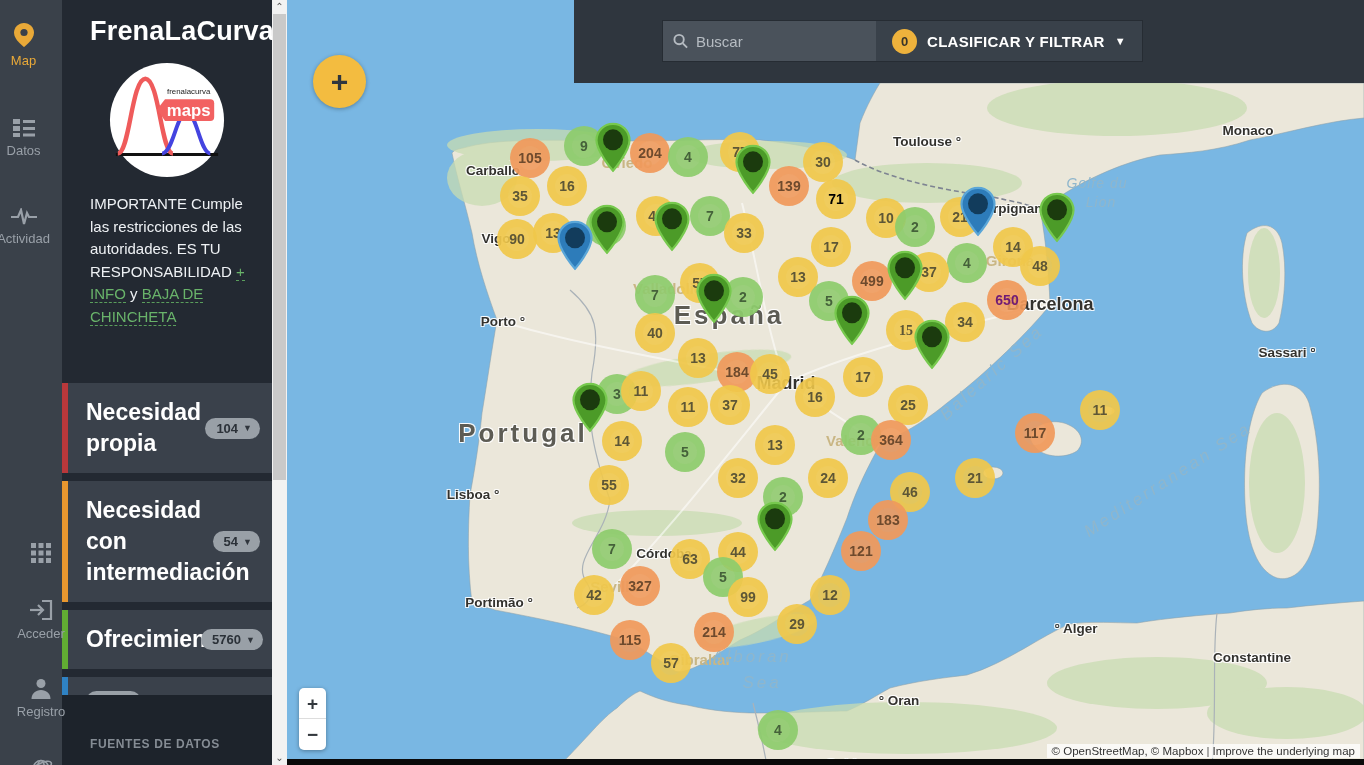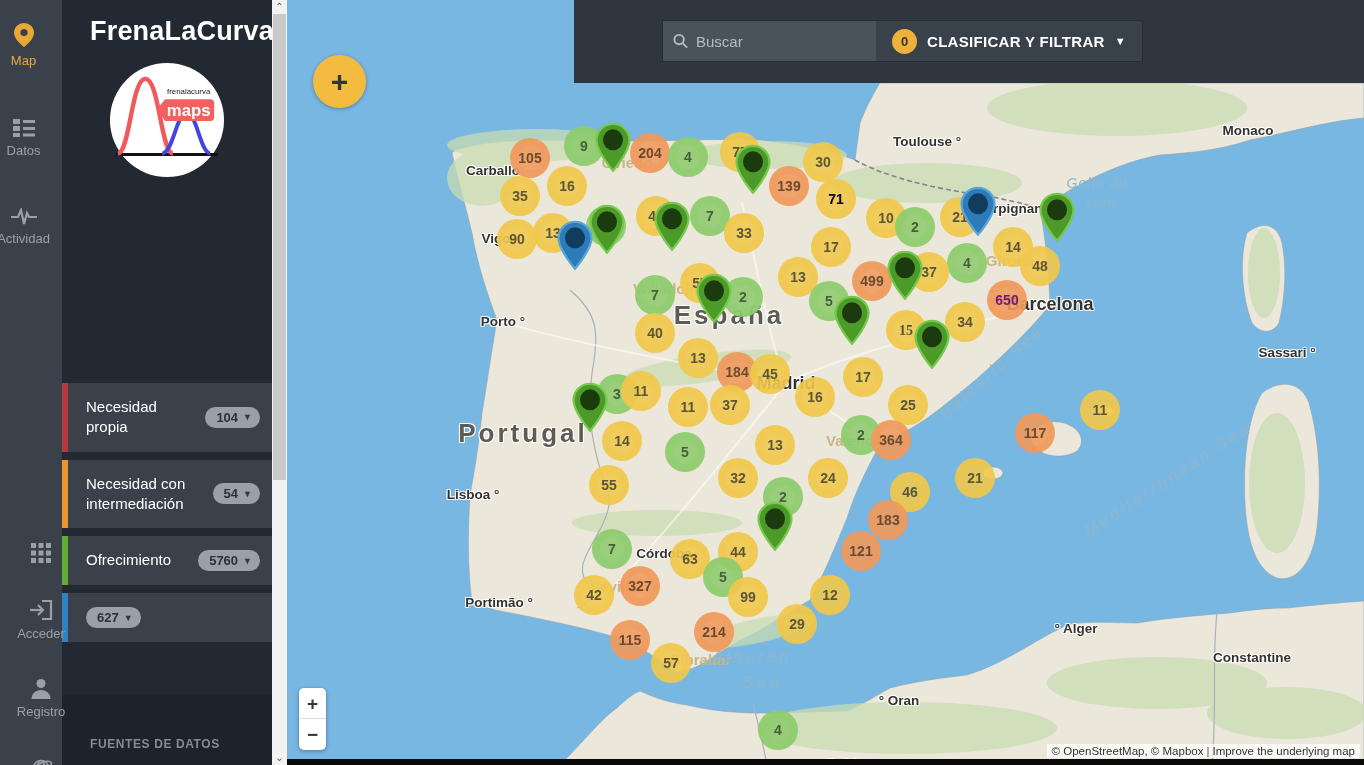--- a/index.html
+++ b/index.html
@@ -20,21 +20,21 @@
 
   
   #sidebar { position:absolute; left:62px; top:0; width:210px; height:765px; background:#232932; z-index:25; }
   #brand-title { color:#fff; font-size:27px; font-weight:bold; padding:16px 0 0 28px; letter-spacing:.2px; }
   #logo { margin:14px auto 0 auto; display:block; }
   #notice { color:#eef1f4; font-size:15px; line-height:1.5; padding:14px 14px 0 28px; }
   #notice a { color:#69b36a; text-decoration:none; border-bottom:1px dashed #5a9e5c; cursor:pointer; }
   #cats { position:absolute; top:383px; left:0; width:210px; }
   .cat { background:#3a414b; border-left:6px solid #888; margin-bottom:8px; padding:14px 12px 14px 18px;
          display:flex; align-items:center; justify-content:space-between; cursor:pointer; }
-  .cat .cat-label { color:#fff; font-size:15px; line-height:1.35; max-width:115px; }
+  .cat .cat-label { color:#fff; font-size:23px; line-height:1.35; max-width:115px;font-weight:bold; }
   .badge { background:#99a0a7; color:#2b3138; font-size:13px; font-weight:bold; border-radius:12px;
            padding:3px 8px 3px 11px; display:flex; align-items:center; gap:5px; white-space:nowrap; cursor:pointer; }
   .badge .chev { font-size:9px; color:#30363d; }
   #sidebar-footer { position:absolute; left:0; bottom:0; width:210px; height:70px; background:#1d232b; }
   #fuentes { position:absolute; left:28px; top:42px; color:#8archive;; color:#858c94; font-size:12px; font-weight:bold; letter-spacing:.6px; }
 
   
   #sb-scroll { position:absolute; left:272px; top:0; width:15px; height:765px; background:#f2f2f2; z-index:26; }
   #sb-thumb { position:absolute; left:1px; top:14px; width:13px; height:466px; background:#c9c9c9; }
   .sb-arrow { position:absolute; left:0; width:15px; height:14px; color:#555; font-size:10px; line-height:14px; text-align:center; background:#f2f2f2; }
@@ -187,20 +187,21 @@
     <svg id="logo" width="118" height="118" viewBox="0 0 120 120">
       <circle cx="60" cy="60" r="58" fill="#ffffff"></circle>
       <line x1="8" y1="95" x2="112" y2="95" stroke="#111" stroke-width="3"></line>
       <path d="M10 94 C 22 94, 24 18, 38 18 C 52 18, 54 94, 66 94" fill="none" stroke="#ef5b5b" stroke-width="4.5"></path>
       <path d="M55 94 C 66 94, 70 52, 80 52 C 90 52, 94 94, 104 94" fill="none" stroke="#4444e0" stroke-width="4"></path>
       <text x="82" y="34" font-size="8" fill="#222" text-anchor="middle" font-family="Liberation Sans, sans-serif">frenalacurva</text>
       <path d="M50 49 L58 39 h46 a4 4 0 0 1 4 4 v14 a4 4 0 0 1 -4 4 H58 Z" fill="#f26161"></path>
       <text x="82" y="56" font-size="17" font-weight="bold" fill="#fff" text-anchor="middle" font-family="Liberation Sans, sans-serif">maps</text>
     </svg>
 
+    <p id="notice"><span>IMPORTANTE Cumple las restricciones de las autoridades. ES TU RESPONSABILIDAD </span><a>+ INFO</a><span> y </span><a>BAJA DE CHINCHETA</a></p>
 
     <div id="cats">
       <div class="cat" style="border-left-color: rgb(185, 56, 59);">
         <span class="cat-label">Necesidad propia</span>
         <span class="badge">
             <span>104</span>
             <span class="chev">▼</span>
           </span>
       </div>
       <div class="cat" style="border-left-color: rgb(232, 151, 47);">

